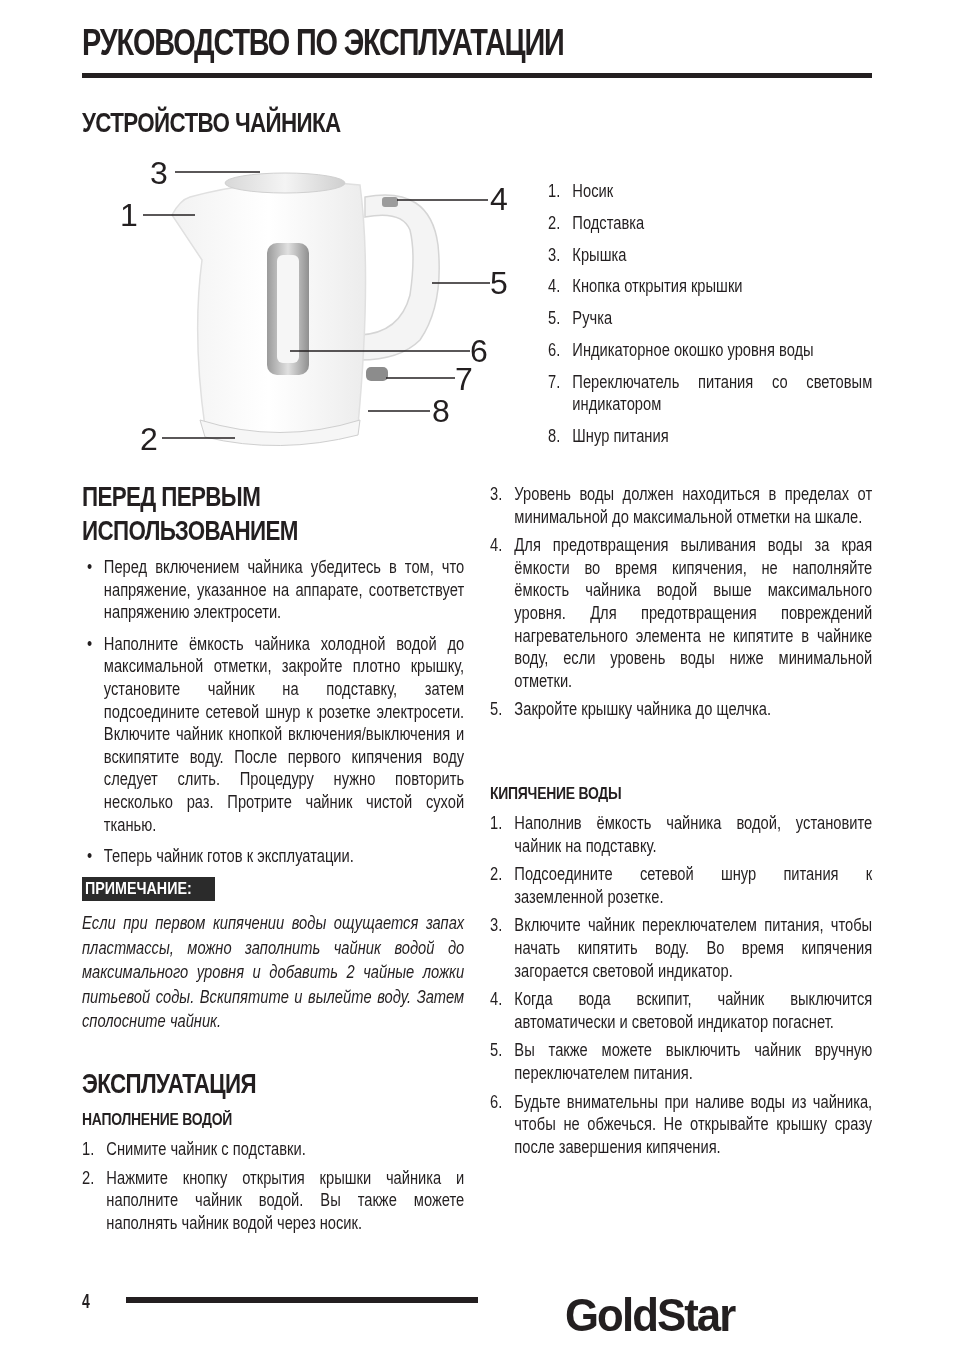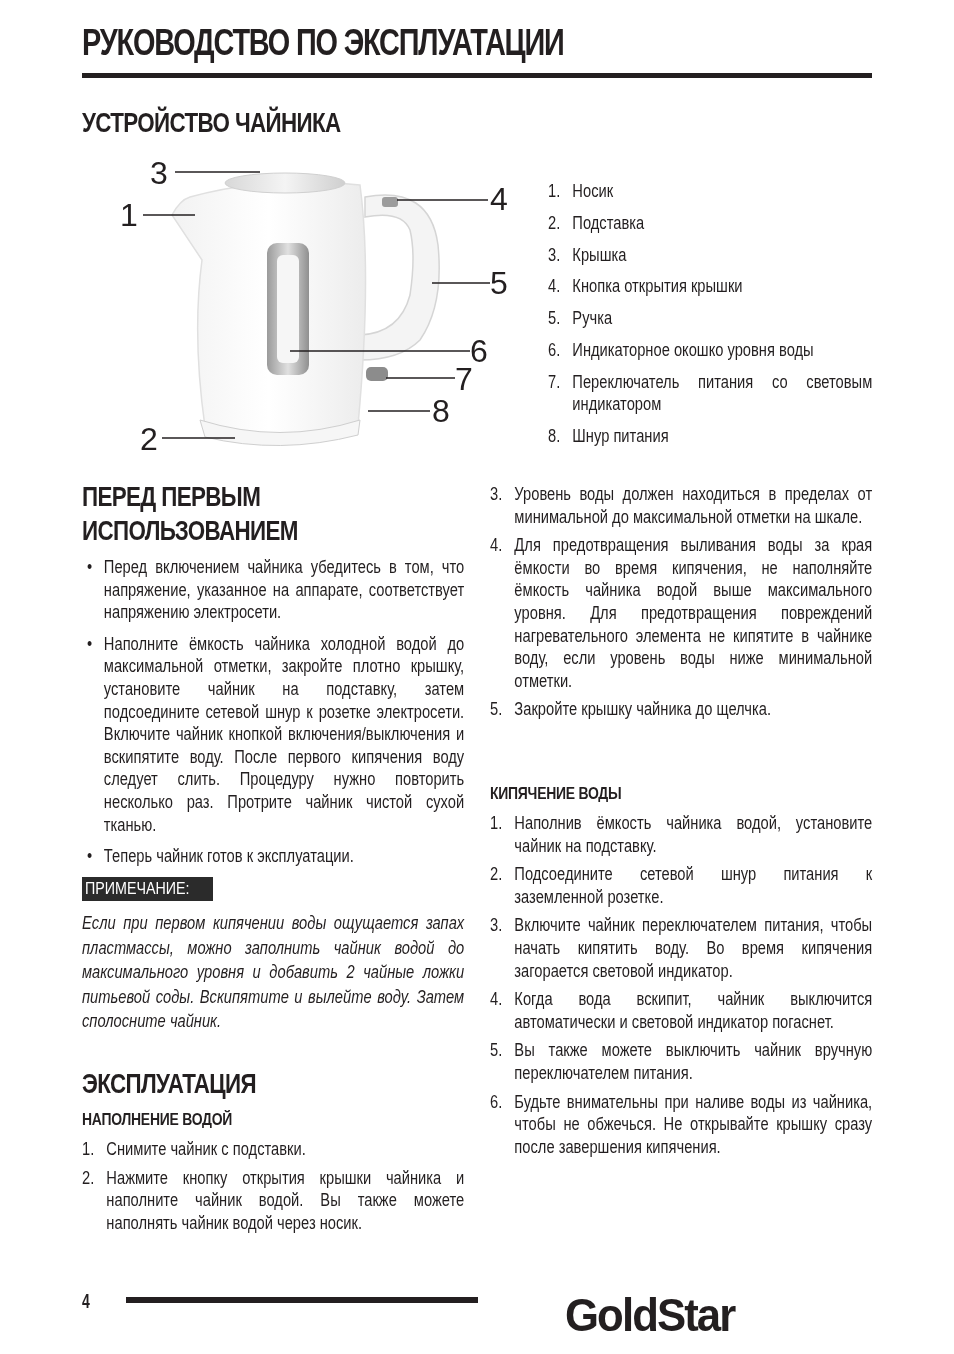--- a/index.html
+++ b/index.html
@@ -13,21 +13,21 @@
         transform:scaleX(0.8); transform-origin:left top; white-space:nowrap; }
   .h3 { font-weight:bold; font-size:17px; letter-spacing:-0.3px;
         transform:scaleX(0.82); transform-origin:left top; white-space:nowrap; }
   .col { font-size:17.5px; line-height:22.6px; }
   .txt { transform:scaleX(0.84); transform-origin:left top; }
   .justify { text-align:justify; }
   .bul { position:relative; padding-left:26px; margin-bottom:9px; }
   .bul .mk { position:absolute; left:6px; top:0; }
   .num { position:relative; padding-left:29px; margin-bottom:6px; }
   .num .mk { position:absolute; left:0; top:0; }
-  .note-badge { left:82px; top:877px; background:#2b2b2b; color:#fff; font-weight:normal;
+  .note-badge { left:82px; top:877px; background:#2b2b2b; color:#fff; font-weight:bold;
                 font-size:17px; padding:1px 3px; height:22px; line-height:22px; }
   .note-badge span { display:inline-block; transform:scaleX(0.84); transform-origin:left center; }
   .note-text { left:82px; top:911px; width:455px; font-style:italic; font-size:17.5px; line-height:24.5px;
                transform:scaleX(0.84); transform-origin:left top; text-align:justify; }
   .parts { left:548px; top:180px; width:386px; font-size:17.5px; line-height:22px; }
   .parts .num { margin-bottom:9.8px; }
   .footer-page { left:82px; top:1290px; font-size:20px; font-weight:bold;
                  transform:scaleX(0.7); transform-origin:left top; }
   .footer-rule { left:126px; top:1297px; width:352px; height:6px; background:#231f20; }
   .logo { left:565px; top:1288px; font-size:46px; font-weight:bold; letter-spacing:-2px;

